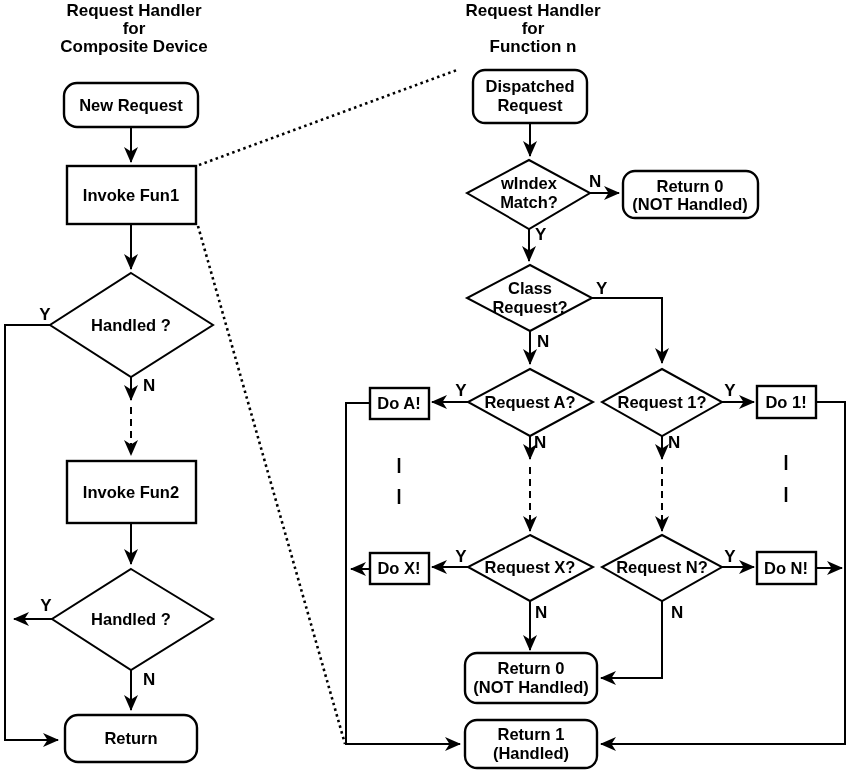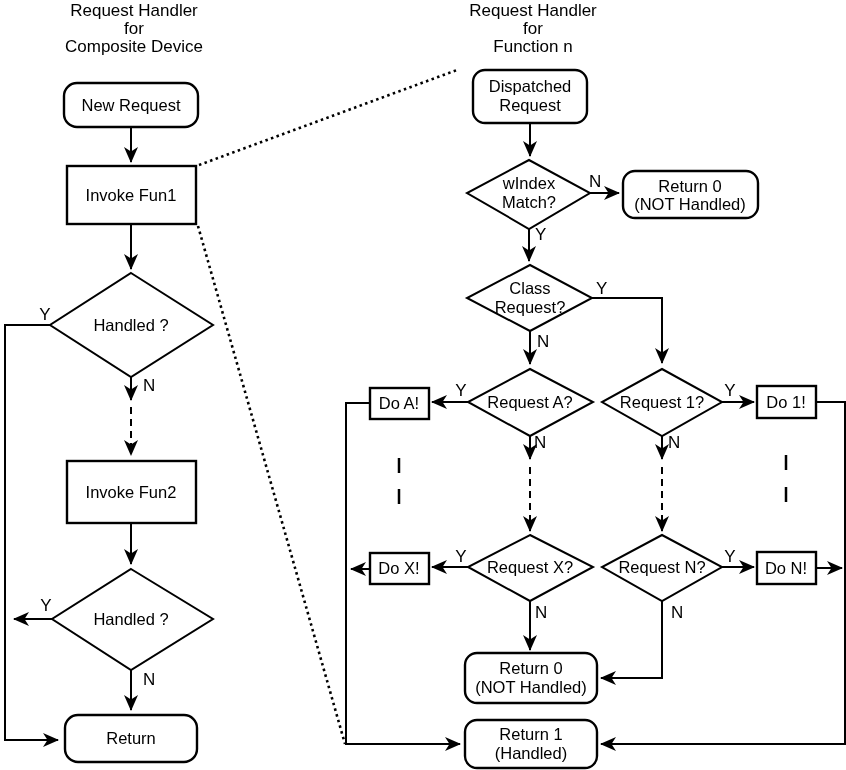--- a/index.html
+++ b/index.html
@@ -1,16 +1,16 @@
 <!DOCTYPE html>
 <html><head>
 <meta charset="utf-8">
 <style>
   html,body{margin:0;padding:0;background:#ffffff;}
-  #canvas{width:846px;height:770px;position:relative;background:#ffffff;}
+  #canvas{width:846px;height:770px;position:relative;background:#ffffff;font-weight:bold;}
   svg text{font-family:"Liberation Sans",sans-serif;fill:#000000;}
   .node{font-size:16.5px;text-anchor:middle;}
   .ttl{font-size:17px;text-anchor:middle;}
   .br{font-size:17px;}
   .mid{text-anchor:middle;}
   .shape{fill:#ffffff;stroke:#000000;stroke-width:2.4;}
   .dshape{fill:#ffffff;stroke:#000000;stroke-width:2;}
   .edge{fill:none;stroke:#000000;stroke-width:2;}
   .dashed{stroke-dasharray:7 5;}
   .dotted{fill:none;stroke:#000000;stroke-width:2.6;stroke-dasharray:2.5 3.4;}

